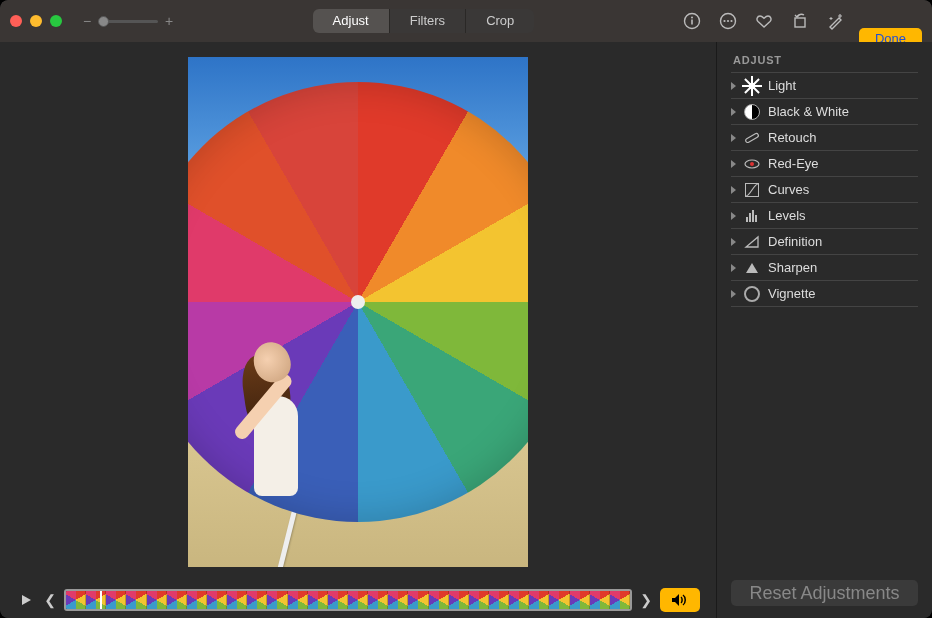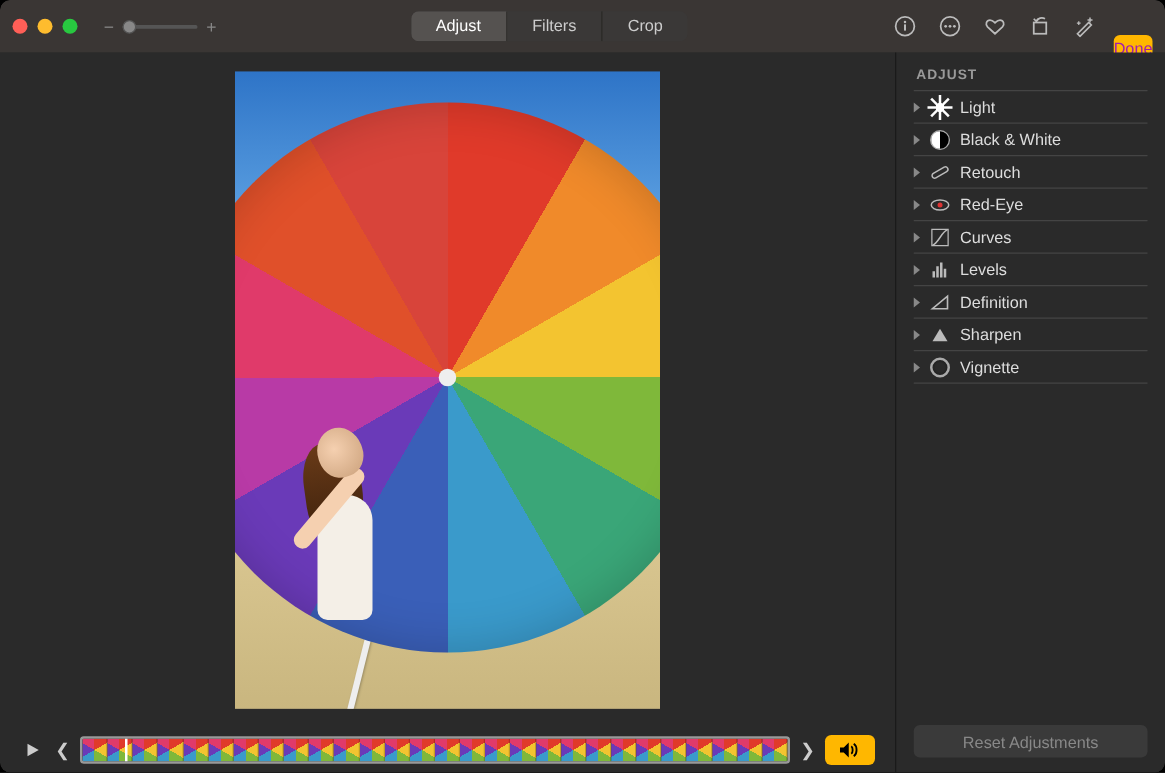--- a/index.html
+++ b/index.html
@@ -89,24 +89,24 @@
     margin-left: 6px;
   }
   .icon-btn {
     width: 26px; height: 26px;
     display: flex; align-items: center; justify-content: center;
     color: #bbb;
   }
   .icon-btn svg { display: block; }
   .done-btn {
     background: var(--accent-yellow);
-    color: #a21caf;
+    color: #1d4ed8;
     font-weight: 500;
     border-radius: 5px;
-    padding: 3px 0;
+    padding: 3px 16px;
     font-size: 13px;
     margin-top: 34px;
   }
 
   
   .content {
     flex: 1;
     display: flex;
     min-height: 0;
   }
@@ -298,21 +298,21 @@
     display: flex; align-items: center; justify-content: center;
     flex-shrink: 0;
   }
   .reset-btn {
     margin-top: auto;
     height: 26px;
     background: #3a3a3a;
     color: #888;
     border-radius: 5px;
     display: flex; align-items: center; justify-content: center;
-    font-size: 13px;
+    font-size: 18px;
   }
 
   
   .ic-light { background: radial-gradient(circle, #fff 30%, transparent 32%); position:relative;}
   .ic-light::before {
     content:''; position:absolute; inset:-2px;
     background:
       linear-gradient(#fff,#fff) center/2px 100% no-repeat,
       linear-gradient(#fff,#fff) center/100% 2px no-repeat;
     transform: rotate(45deg);

